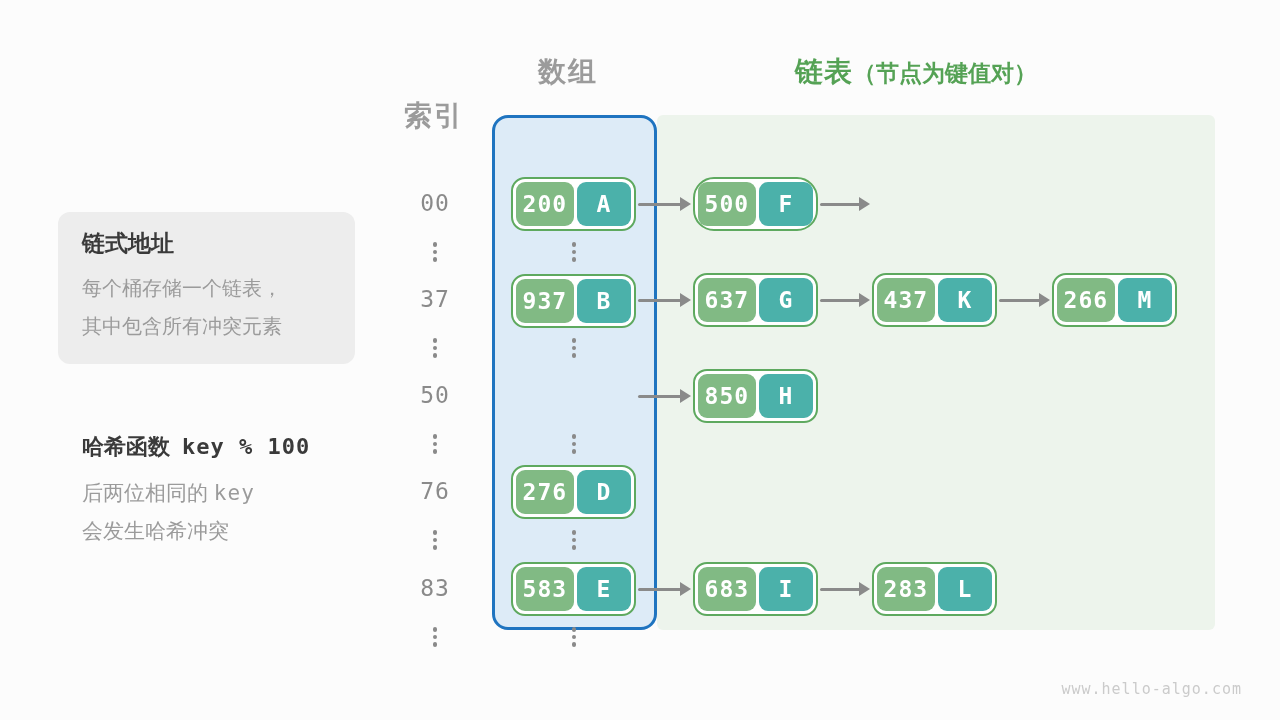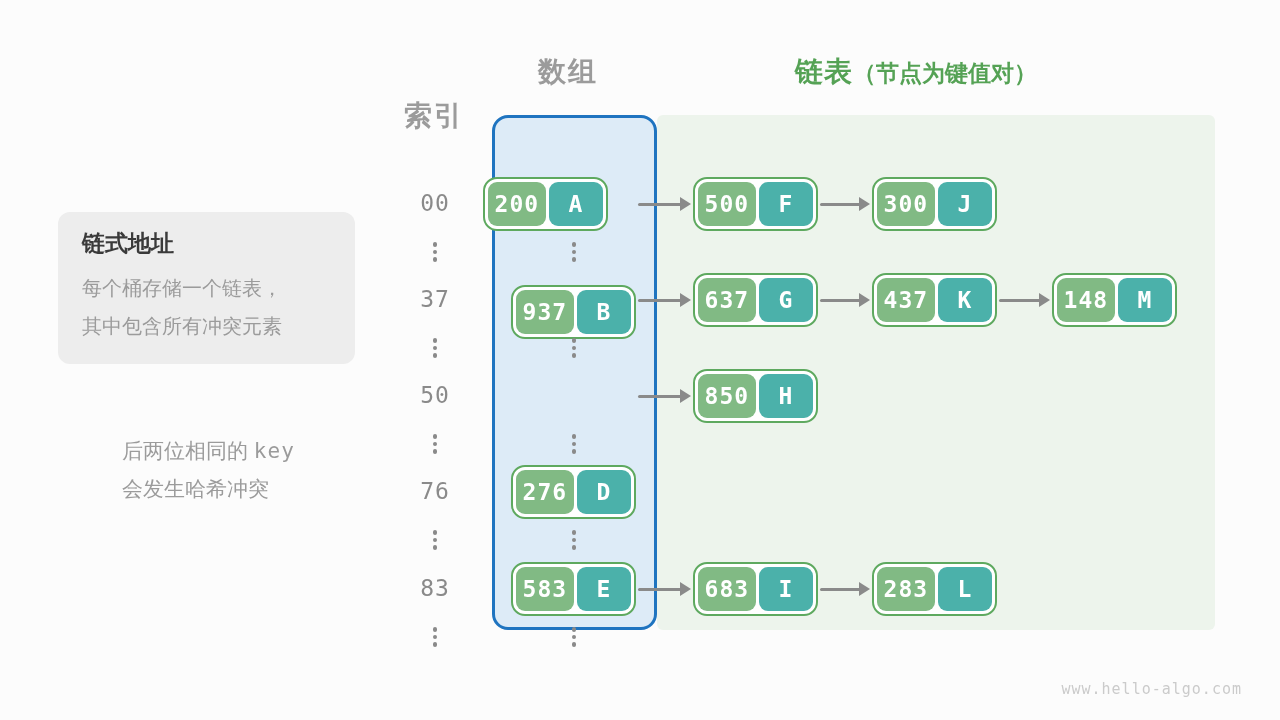--- a/index.html
+++ b/index.html
@@ -40,21 +40,21 @@
     background:var(--card-bg);border-radius:12px;box-sizing:border-box;
     padding:16px 24px;
   }
   #info-card .card-title{font-size:23px;font-weight:bold;color:var(--dark-text);margin-bottom:10px;}
   #info-card .card-line{font-size:20px;color:var(--gray-text);line-height:38px;}
 
   
   #hash-note{position:absolute;left:82px;top:432px;width:320px;}
   #hash-note .hash-title-row{font-size:22px;font-weight:bold;color:var(--dark-text);margin-bottom:12px;white-space:nowrap;}
   #hash-note .hash-formula{font-family:"DejaVu Sans Mono",monospace;font-weight:bold;margin-left:12px;letter-spacing:1px;}
-  #hash-note .hash-line{font-size:21px;color:var(--gray-text);line-height:38px;white-space:nowrap;margin-left:40px;}
+  #hash-note .hash-line{font-size:21px;color:var(--gray-text);line-height:38px;white-space:nowrap;}
   #hash-note .hash-line .mono{letter-spacing:1px;}
 
   
   #list-region{
     position:absolute;left:657px;top:115px;width:558px;height:515px;
     background:var(--list-bg);border-radius:6px;
   }
   #array-box{
     position:absolute;left:492px;top:115px;width:165px;height:515px;
     background:var(--array-bg);border:3px solid var(--array-border);
@@ -111,60 +111,59 @@
     <span class="note">（节点为键值对）</span>
 </div>
 
 <div id="info-card">
   <div class="card-title">链式地址</div>
   <div class="card-line">每个桶存储一个链表，</div>
   <div class="card-line">其中包含所有冲突元素</div>
 </div>
 
 <div id="hash-note">
+  <div class="hash-title-row">
+    <span>哈希函数</span><span class="hash-formula">key % 100</span>
+  </div>
   <div class="hash-line">
     <span>后两位相同的</span>&nbsp;<span class="mono">key</span>
   </div>
   <div class="hash-line">会发生哈希冲突</div>
 </div>
 
 <div id="diagram">
     <div class="index-label" style="left: 403px; top: 150px;">00</div>
-    <div class="node" style="left: 483px; top: 137px;">
+    <div class="node" style="left: 511px; top: 137px;">
       <div class="cell key mono">200</div>
       <div class="cell val mono">A</div>
     </div>
     <div class="arrow" style="left: 638px; top: 157px; width: 53px;">
       <div class="line"></div>
       <div class="head"></div>
     </div>
-    <div class="node" style="left: 693px; top: 137px;">
+    <div class="node" style="left: 693px; top: 137px; border-radius: 21px;">
       <div class="cell key mono">500</div>
       <div class="cell val mono">F</div>
     </div>
     <div class="arrow" style="left: 820px; top: 157px; width: 50px;">
       <div class="line"></div>
       <div class="head"></div>
     </div>
-    <div class="node" style="left: 872px; top: 137px;">
-      <div class="cell key mono">300</div>
-      <div class="cell val mono">J</div>
-    </div>
     <div class="dots" style="left: 432px; top: 202px;">
       <i></i>
       <i></i>
       <i></i>
     </div>
     <div class="dots" style="left: 571px; top: 202px;">
       <i></i>
       <i></i>
       <i></i>
     </div>
     <div class="index-label" style="left: 403px; top: 246px;">37</div>
-    <div class="node" style="left: 511px; top: 245px;">
+    <div class="node" style="left: 511px; top: 234px;">
       <div class="cell key mono">937</div>
       <div class="cell val mono">B</div>
     </div>
     <div class="arrow" style="left: 638px; top: 253px; width: 53px;">
       <div class="line"></div>
       <div class="head"></div>
     </div>
     <div class="node" style="left: 693px; top: 233px;">
       <div class="cell key mono">637</div>
       <div class="cell val mono">G</div>
@@ -175,21 +174,21 @@
     </div>
     <div class="node" style="left: 872px; top: 233px;">
       <div class="cell key mono">437</div>
       <div class="cell val mono">K</div>
     </div>
     <div class="arrow" style="left: 999px; top: 253px; width: 51px;">
       <div class="line"></div>
       <div class="head"></div>
     </div>
     <div class="node" style="left: 1052px; top: 233px;">
-      <div class="cell key mono">148</div>
+      <div class="cell key mono">266</div>
       <div class="cell val mono">M</div>
     </div>
     <div class="dots" style="left: 432px; top: 298px;">
       <i></i>
       <i></i>
       <i></i>
     </div>
     <div class="dots" style="left: 571px; top: 298px;">
       <i></i>
       <i></i>

